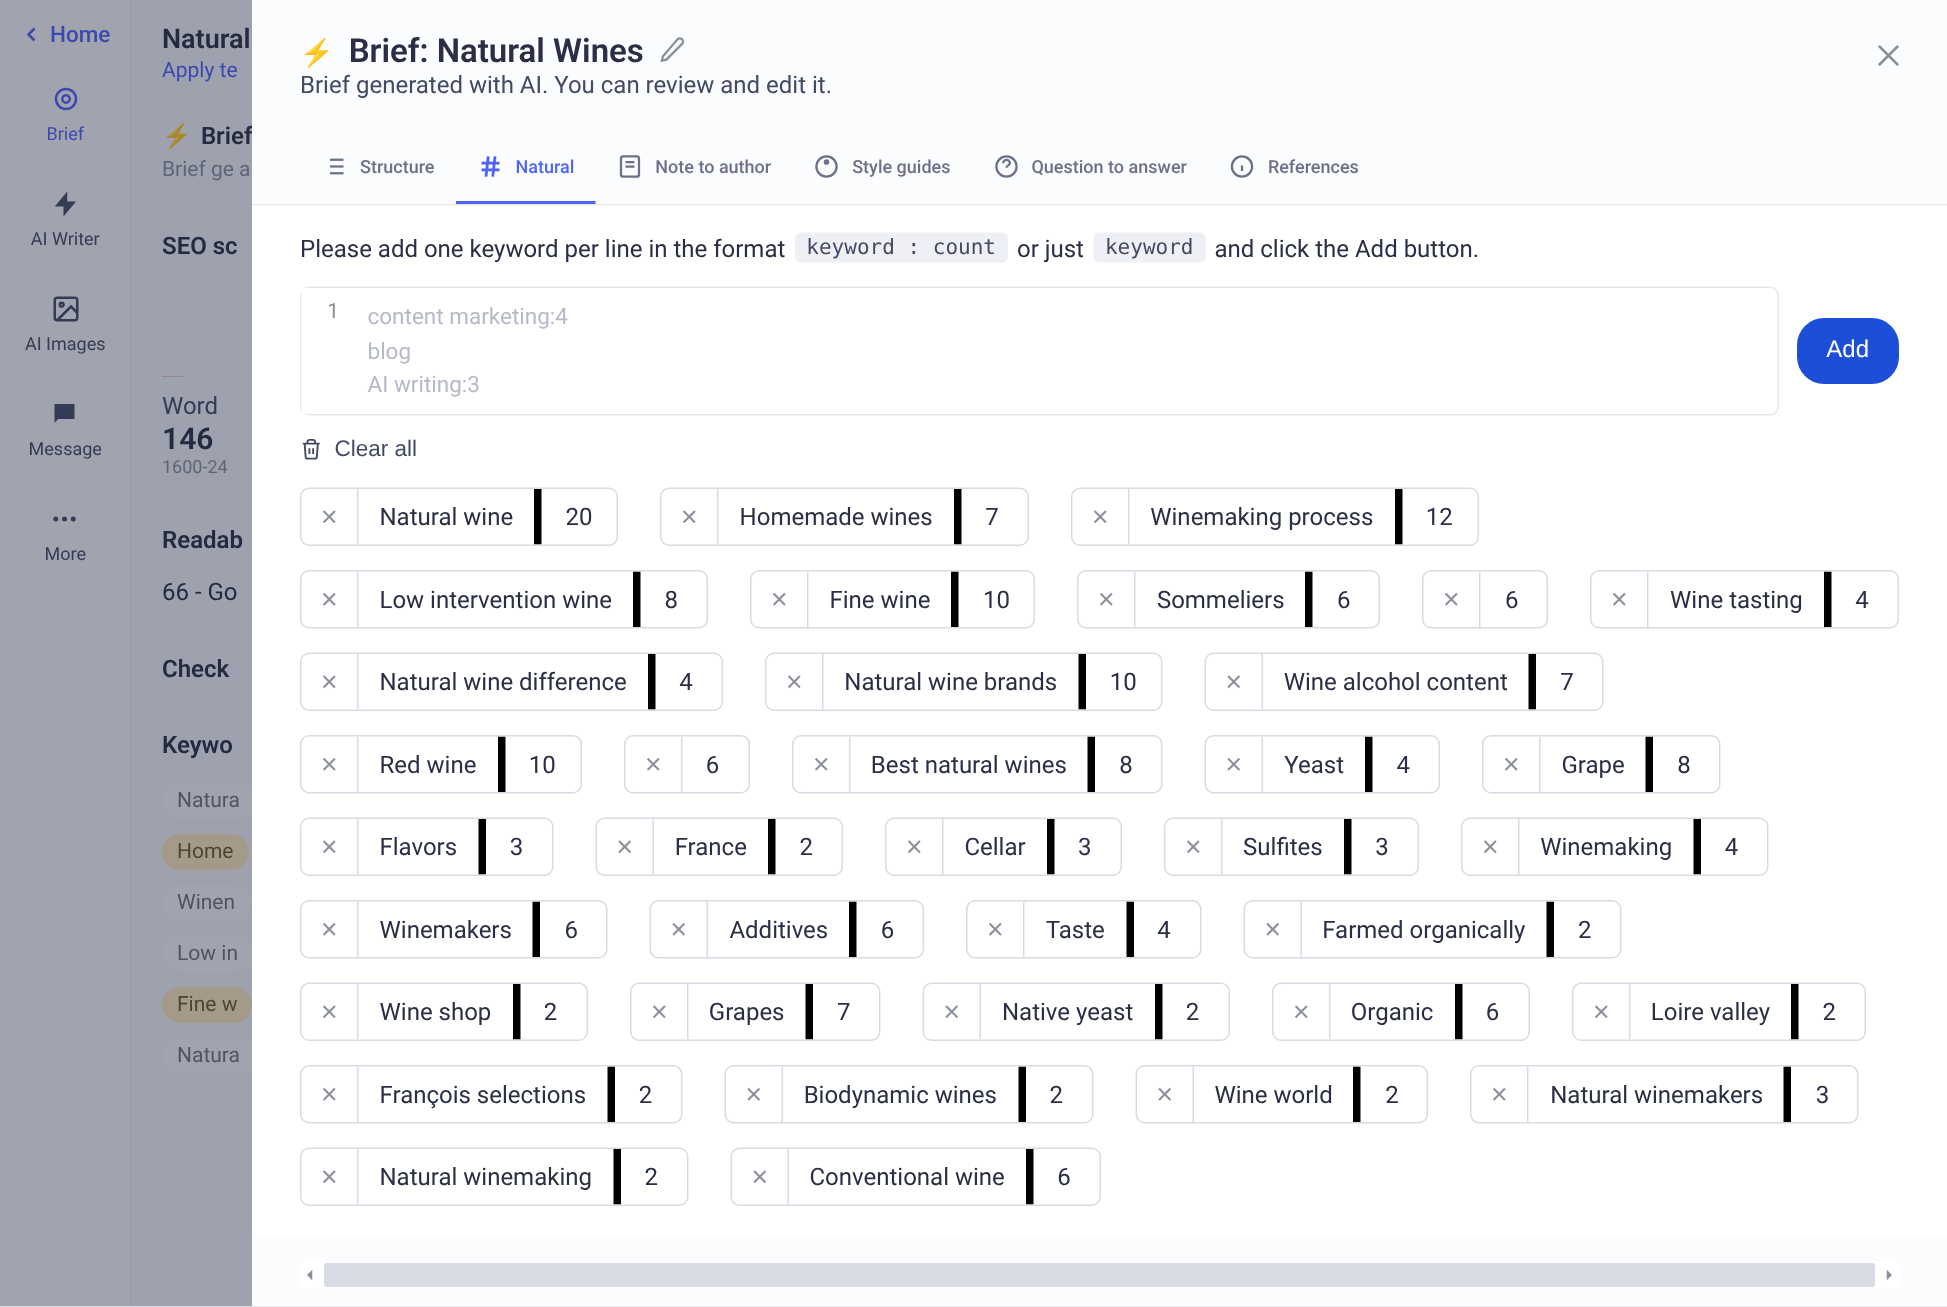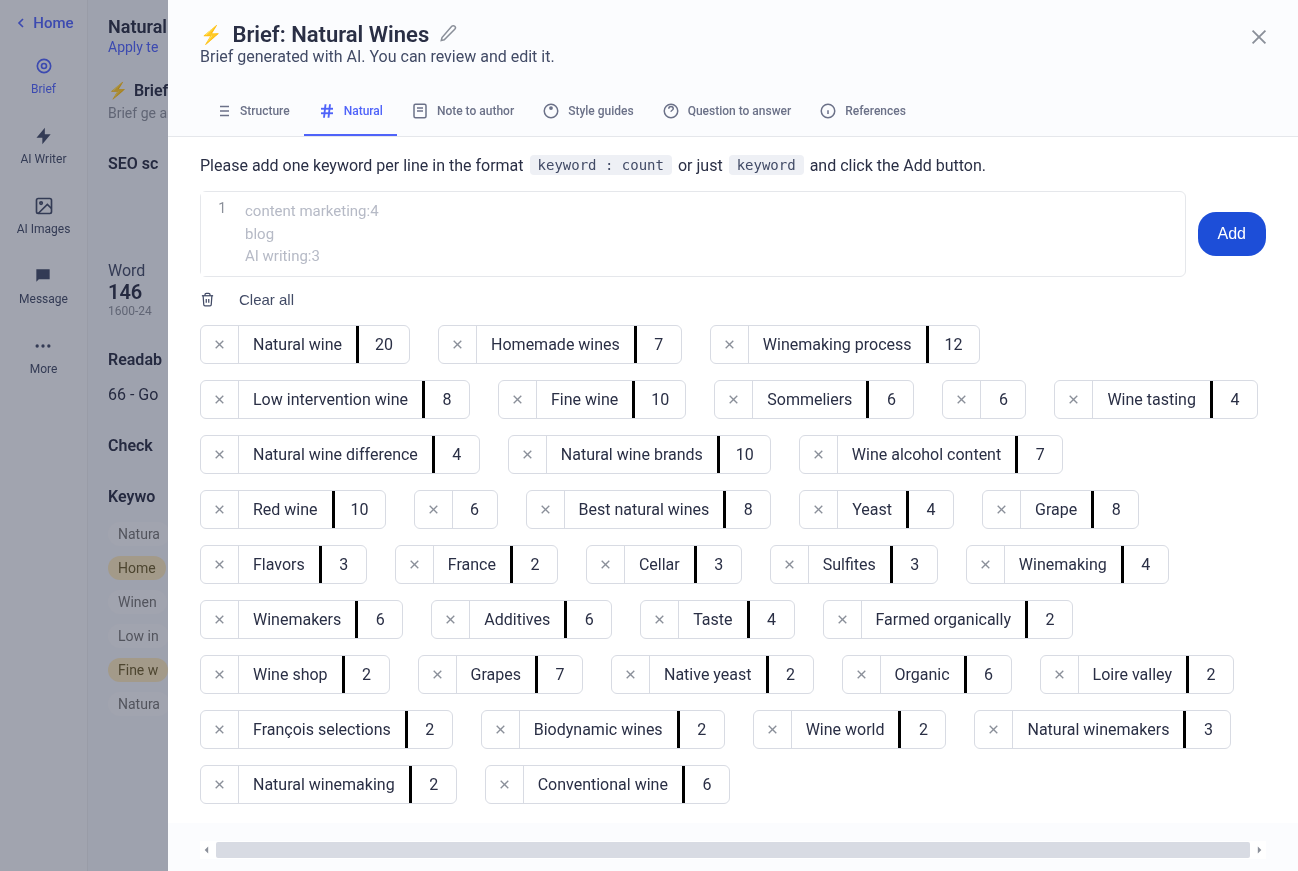--- a/index.html
+++ b/index.html
@@ -52,28 +52,28 @@
 .instr { color: #2a2f45; font-size: 16px; display: flex; flex-wrap: wrap; align-items: center; gap: 6px; }
 .code-chip { background: #eef0f5; border-radius: 4px; padding: 2px 8px; font-family: ui-monospace, monospace; font-size: 14px; color: #424b66; }
 
 .input-row { display: flex; gap: 12px; align-items: stretch; margin-top: 16px; }
 .editor { flex: 1; border: 1px solid #e5e7eb; border-radius: 6px; background: #fff; display: flex; min-height: 82px; }
 .gutter { width: 34px; background: #fff; color: #8a8f99; text-align: right; padding: 8px 8px 0 0; font-size: 14px; border-right: 1px solid transparent; }
 .editor-content { flex: 1; padding: 8px 10px; color: #b6bac6; font-size: 15px; line-height: 1.5; white-space: pre-line; }
 .add-btn { background: #1d4ed8; color: #fff; border: none; border-radius: 18px; padding: 0 20px; font-size: 16px; font-weight: 500; cursor: pointer; align-self: center; height: 44px; }
 
 .clear-row { margin-top: 14px; }
-.clear-btn { display: inline-flex; align-items: center; gap: 24px; color: #424b66; font-size: 15px; background: none; border: none; cursor: pointer; }
+.clear-btn { display: inline-flex; align-items: center; gap: 8px; color: #424b66; font-size: 15px; background: none; border: none; cursor: pointer; }
 
 .kw-wrap { margin-top: 14px; display: flex; flex-wrap: wrap; gap: 16px 28px; }
 .kw { display: inline-flex; border: 1px solid #d8dbe3; border-radius: 6px; overflow: hidden; background: #fff; font-size: 16px; color: #2a2f45; }
 .kw-x { width: 38px; display: flex; align-items: center; justify-content: center; border-right: 1px solid #d8dbe3; color: #8a8f99; cursor: pointer; }
 .kw-x svg { width: 13px; height: 13px; }
-.kw-label { padding: 9px 14px; border-right: 3px solid #000000; }
-.kw-count { padding: 9px 16px; min-width: 44px; text-align: center; }
+.kw-label { padding: 9px 14px; border-right: 5px solid #000000; }
+.kw-count { padding: 9px 16px; min-width: 44px; }
 
 .scroll-track { margin: 18px 32px 12px 32px; height: 18px; display: flex; align-items: center; background: #fff; }
 .scroll-arrow { width: 14px; height: 14px; color: #8a8f99; display: flex; align-items: center; justify-content: center; }
 .scroll-bar { flex: 1; height: 16px; background: #d8dbe3; margin: 0 2px; border-radius: 2px; }
 </style>
 </head>
 <body>
 
 <div class="bg-layer">
   <div class="bg-sidebar">

